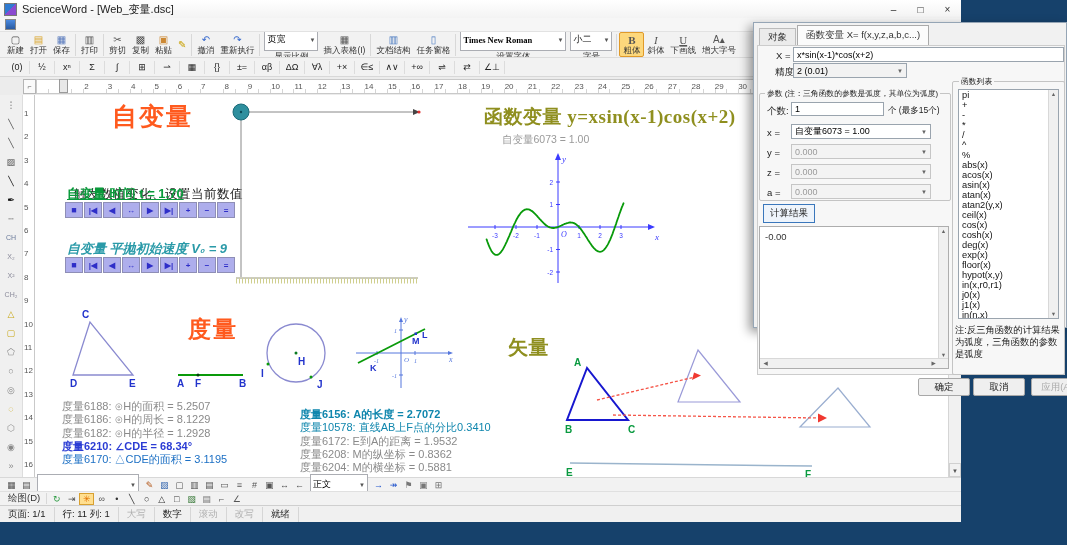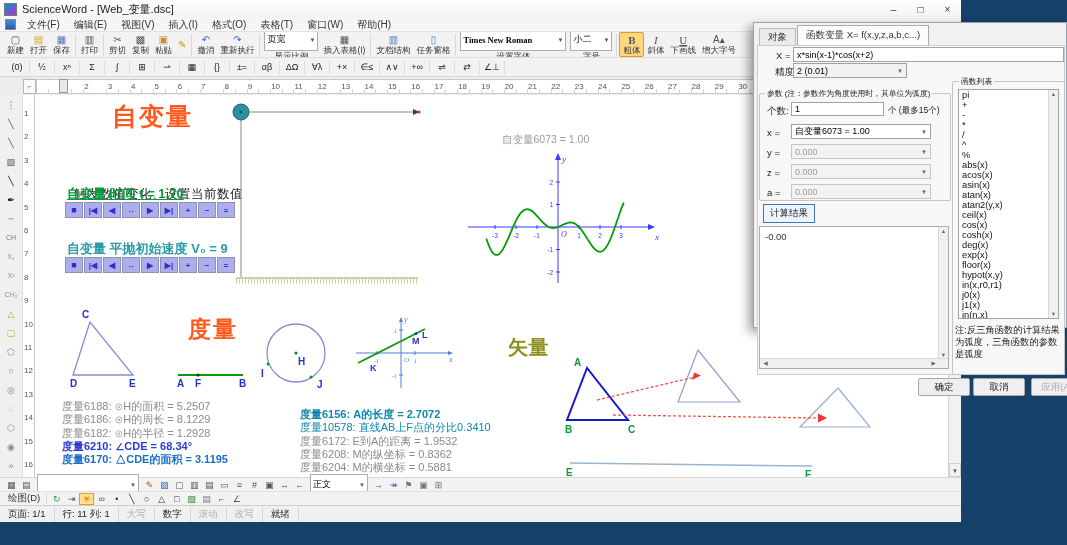--- a/index.html
+++ b/index.html
@@ -128,30 +128,20 @@
       <span data-name="window-title">ScienceWord - [Web_变量.dsc]</span>
       <div id="win-controls" data-name="window-controls">
           <div class="winctl" data-name="minimize-button">–</div>
           <div class="winctl" data-name="restore-button">□</div>
           <div class="winctl" data-name="close-button">×</div>
         </div>
     </div>
 
     <div class="abs menubar" data-name="menubar">
       <span class="doc-ico" data-name="document-icon"></span>
-      <span id="menu-items" style="display:flex;" data-name="menu-items">
-          <span class="menu-item" data-name="menu-item">文件(F)</span>
-          <span class="menu-item" data-name="menu-item">编辑(E)</span>
-          <span class="menu-item" data-name="menu-item">视图(V)</span>
-          <span class="menu-item" data-name="menu-item">插入(I)</span>
-          <span class="menu-item" data-name="menu-item">格式(O)</span>
-          <span class="menu-item" data-name="menu-item">表格(T)</span>
-          <span class="menu-item" data-name="menu-item">窗口(W)</span>
-          <span class="menu-item" data-name="menu-item">帮助(H)</span>
-        </span>
     </div>
 
     <div class="abs toolbar1" id="toolbar1" data-name="standard-toolbar">
         <div class="tb-btn" data-name="new-button">
           <span class="tb-ico" data-name="new-icon">▢</span>
           <span class="tb-lbl" data-name="new-label">新建</span>
         </div>
         <div class="tb-btn" data-name="open-button">
           <span class="tb-ico" data-name="open-icon" style="color: rgb(217, 166, 46);">▤</span>
           <span class="tb-lbl" data-name="open-label">打开</span>
@@ -444,21 +434,21 @@
       <div class="mc" data-name="control-stop-button" style="font-size: 9px;">■</div>
       <div class="mc" data-name="control-first-button">|◀</div>
       <div class="mc" data-name="control-back-button">◀</div>
       <div class="mc" data-name="control-toggle-button">↔</div>
       <div class="mc" data-name="control-forward-button">▶</div>
       <div class="mc" data-name="control-last-button">▶|</div>
       <div class="mc" data-name="control-increase-button">+</div>
       <div class="mc" data-name="control-decrease-button">−</div>
       <div class="mc" data-name="control-set-button">=</div>
     </div>
-  <div class="abs doc-el var-line-teal" style="left:67px;top:240px;" data-name="speed-variable-label">自变量 平抛初始速度 V₀ = 9</div>
+  <div class="abs doc-el var-line-teal" style="left:67px;top:240px;font-style:italic;" data-name="speed-variable-label">自变量 平抛初始速度 V₀ = 9</div>
   <div class="abs doc-el ctrl-row" id="ctrl-row-2" style="left:65px;top:257px;" data-name="speed-variable-controls">
       <div class="mc" data-name="control-stop-button" style="font-size: 9px;">■</div>
       <div class="mc" data-name="control-first-button">|◀</div>
       <div class="mc" data-name="control-back-button">◀</div>
       <div class="mc" data-name="control-toggle-button">↔</div>
       <div class="mc" data-name="control-forward-button">▶</div>
       <div class="mc" data-name="control-last-button">▶|</div>
       <div class="mc" data-name="control-increase-button">+</div>
       <div class="mc" data-name="control-decrease-button">−</div>
       <div class="mc" data-name="control-set-button">=</div>
@@ -468,20 +458,21 @@
       <line x1="21" y1="14" x2="185" y2="14" stroke="#888" stroke-width="1" data-name="sim-velocity-line"></line>
       <polygon points="185,11 192,14 185,17" fill="#444" data-name="sim-arrowhead-icon"></polygon>
       <circle cx="191" cy="14" r="1.6" fill="#e03030" data-name="sim-arrow-tip"></circle>
       <line x1="13" y1="22" x2="13" y2="179" stroke="#888" stroke-width="1" data-name="sim-drop-line"></line>
       <line x1="8" y1="180" x2="190" y2="180" stroke="#9a9a7a" stroke-width="1" data-name="sim-ground-line"></line>
       <line x1="8" y1="183" x2="190" y2="183" stroke="#cfcf8e" stroke-width="5" stroke-dasharray="1 2" data-name="sim-ground-hatch"></line>
       <circle cx="13" cy="14" r="8" fill="#2e8f9e" stroke="#1a6a78" stroke-width="1" data-name="sim-ball"></circle>
       <circle cx="13" cy="14" r="1.2" fill="#0a4a55" data-name="sim-ball-center"></circle>
     </svg>
 
+  <div class="abs doc-el sec-title-olive" style="left:484px;top:104px;" data-name="function-variable-title">函数变量 y=xsin(x-1)cos(x+2)</div>
   <div class="abs doc-el param-gray" style="left:502px;top:133px;" data-name="function-parameter-label">自变量6073 = 1.00</div>
   <svg class="abs doc-el" id="plot-svg" style="left:450px;top:150px;" width="220" height="145" data-name="function-plot">
       <line x1="18" y1="77" x2="198" y2="77" stroke="#3b3bff" stroke-width="1" data-name="x-axis"></line>
       <polygon points="198,74 205,77 198,80" fill="#3b3bff" data-name="x-axis-arrow-icon"></polygon>
       <line x1="108" y1="10" x2="108" y2="133" stroke="#3b3bff" stroke-width="1" data-name="y-axis"></line>
       <polygon points="105,10 108,3 111,10" fill="#3b3bff" data-name="y-axis-arrow-icon"></polygon>
       <line x1="45" y1="75" x2="45" y2="79" stroke="#3b3bff"></line>
       <text x="45" y="88" text-anchor="middle" font-size="6.5" fill="#3b3bff" data-name="x-tick-label">-3</text>
       <line x1="66" y1="75" x2="66" y2="79" stroke="#3b3bff"></line>
       <text x="66" y="88" text-anchor="middle" font-size="6.5" fill="#3b3bff" data-name="x-tick-label">-2</text>
@@ -564,21 +555,21 @@
       <line x1="15" y1="128" x2="257" y2="131" stroke="#9ab4cc" stroke-width="1.5" data-name="segment-ef"></line>
       <text x="11" y="141" font-size="10" font-weight="bold" fill="#0a9a40" data-name="point-label">E</text>
       <text x="250" y="143" font-size="10" font-weight="bold" fill="#0a9a40" data-name="point-label">F</text>
     </svg>
 
   <div class="abs doc-el meas-col" id="meas-left" style="left:62px;top:400px;" data-name="measure-list-left">
       <div class="meas-row" data-name="measure-row" style="color: rgb(138, 138, 138);">度量6188: ⊙H的面积 = 5.2507</div>
       <div class="meas-row" data-name="measure-row" style="color: rgb(138, 138, 138);">度量6186: ⊙H的周长 = 8.1229</div>
       <div class="meas-row" data-name="measure-row" style="color: rgb(138, 138, 138);">度量6182: ⊙H的半径 = 1.2928</div>
       <div class="meas-row" data-name="measure-row" style="color: rgb(43, 60, 212); font-weight: bold;">度量6210: ∠CDE = 68.34°</div>
-      <div class="meas-row" data-name="measure-row" style="color: rgb(27, 111, 196); font-weight: bold;">度量6170: △CDE的面积 = 3.1195</div>
+      <div class="meas-row" data-name="measure-row" style="color: rgb(27, 111, 196); font-weight: normal;">度量6170: △CDE的面积 = 3.1195</div>
     </div>
   <div class="abs doc-el meas-col" id="meas-right" style="left:300px;top:408px;" data-name="measure-list-right">
       <div class="meas-row" data-name="measure-row" style="color: rgb(15, 134, 173); font-weight: bold;">度量6156: A的长度 = 2.7072</div>
       <div class="meas-row" data-name="measure-row" style="color: rgb(15, 134, 173); font-weight: normal;">度量10578: 直线AB上F点的分比0.3410</div>
       <div class="meas-row" data-name="measure-row" style="color: rgb(138, 138, 138);">度量6172: E到A的距离 = 1.9532</div>
       <div class="meas-row" data-name="measure-row" style="color: rgb(138, 138, 138);">度量6208: M的纵坐标 = 0.8362</div>
       <div class="meas-row" data-name="measure-row" style="color: rgb(138, 138, 138);">度量6204: M的横坐标 = 0.5881</div>
     </div>
 
   <div class="abs dlg" data-name="function-variable-dialog">
@@ -588,21 +579,21 @@
       </div>
     <div class="dlg-panel" data-name="dialog-panel"></div>
     <div class="dlbl" style="left:22px;top:27px;" data-name="x-equals-label">X =</div>
     <div class="inp" style="left:39px;top:24px;width:271px;height:15px;" data-name="x-expression-input">x*sin(x-1)*cos(x+2)</div>
     <div class="dlbl" style="left:9px;top:43px;margin-left:12px;" data-name="precision-label">精度:</div>
     <div class="dcombo" style="left:39px;top:40px;width:114px;height:15px;background:#f2f2f2;" data-name="precision-combo">
       <span data-name="precision-value">2 (0.01)</span>
         <span class="arr" data-name="chevron-down-icon">▼</span>
     </div>
     <div class="grp" style="left:5px;top:70px;width:190px;height:106px;" data-name="params-group"></div>
-    <div class="grp-lbl" style="left:11px;top:65px;" data-name="params-group-label">参数 (注：参数作为角度使用时，其单位为弧度)</div>
+    <div class="grp-lbl" style="left:11px;top:65px;" data-name="params-group-label">参数 (注：三角函数的参数是弧度，其单位为弧度)</div>
     <div class="dlbl" style="left:13px;top:82px;" data-name="count-label">个数:</div>
     <div class="inp" style="left:37px;top:79px;width:93px;height:14px;" data-name="count-input">1</div>
     <div class="dlbl" style="left:134px;top:82px;font-size:8.5px;" data-name="count-suffix">个 (最多15个)</div>
     <div id="dlg-params" data-name="param-rows">
         <div class="dlbl" data-name="param-label" style="left: 13px; top: 104px;">x =</div>
         <div class="dcombo" data-name="param-combo" style="left: 37px; top: 101px; width: 140px; height: 15px;">
           <span data-name="param-value">自变量6073 = 1.00</span>
           <span class="arr" data-name="chevron-down-icon">▼</span>
         </div>
         <div class="dlbl" data-name="param-label" style="left: 13px; top: 124px;">y =</div>

